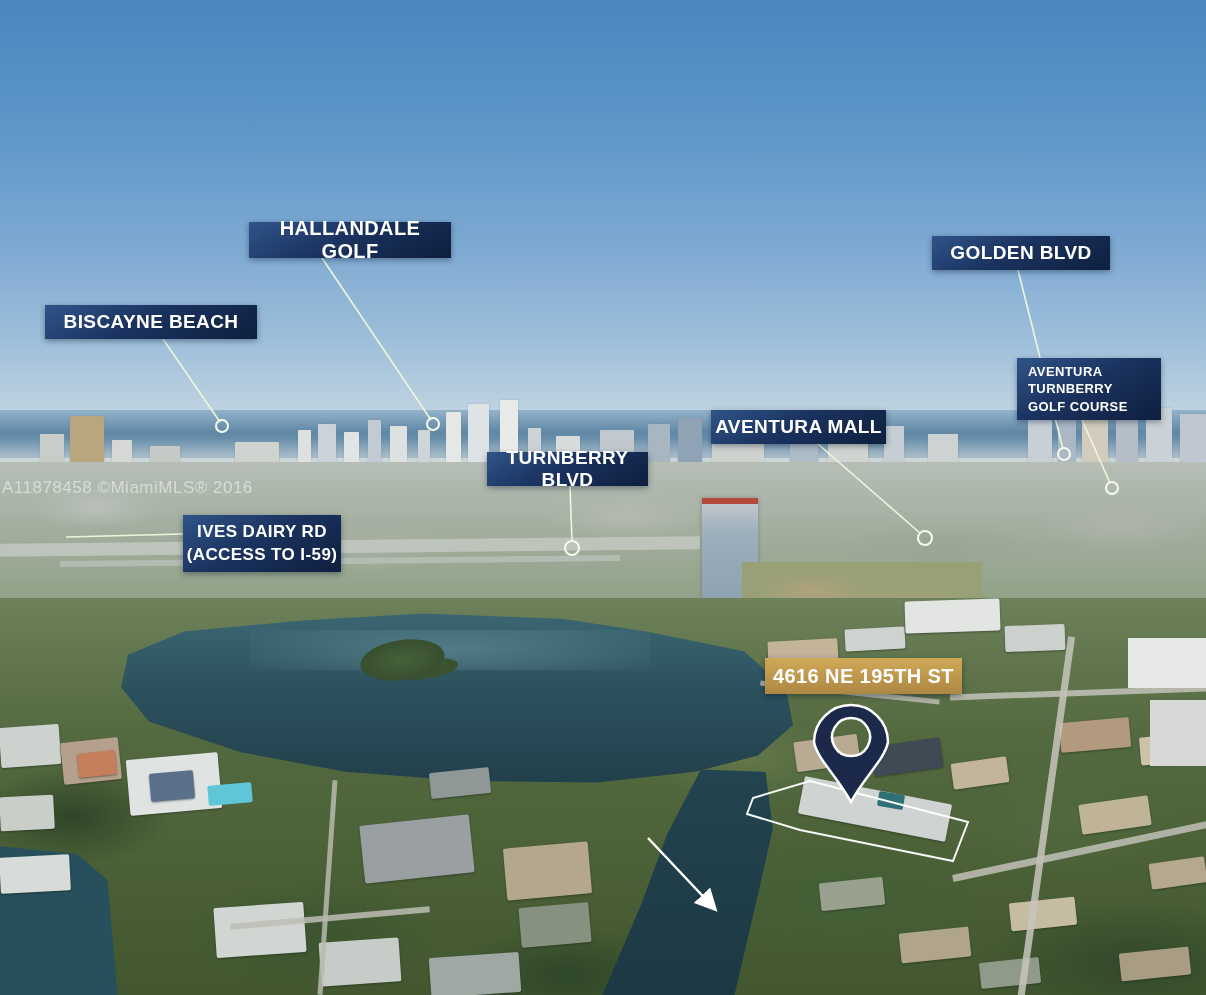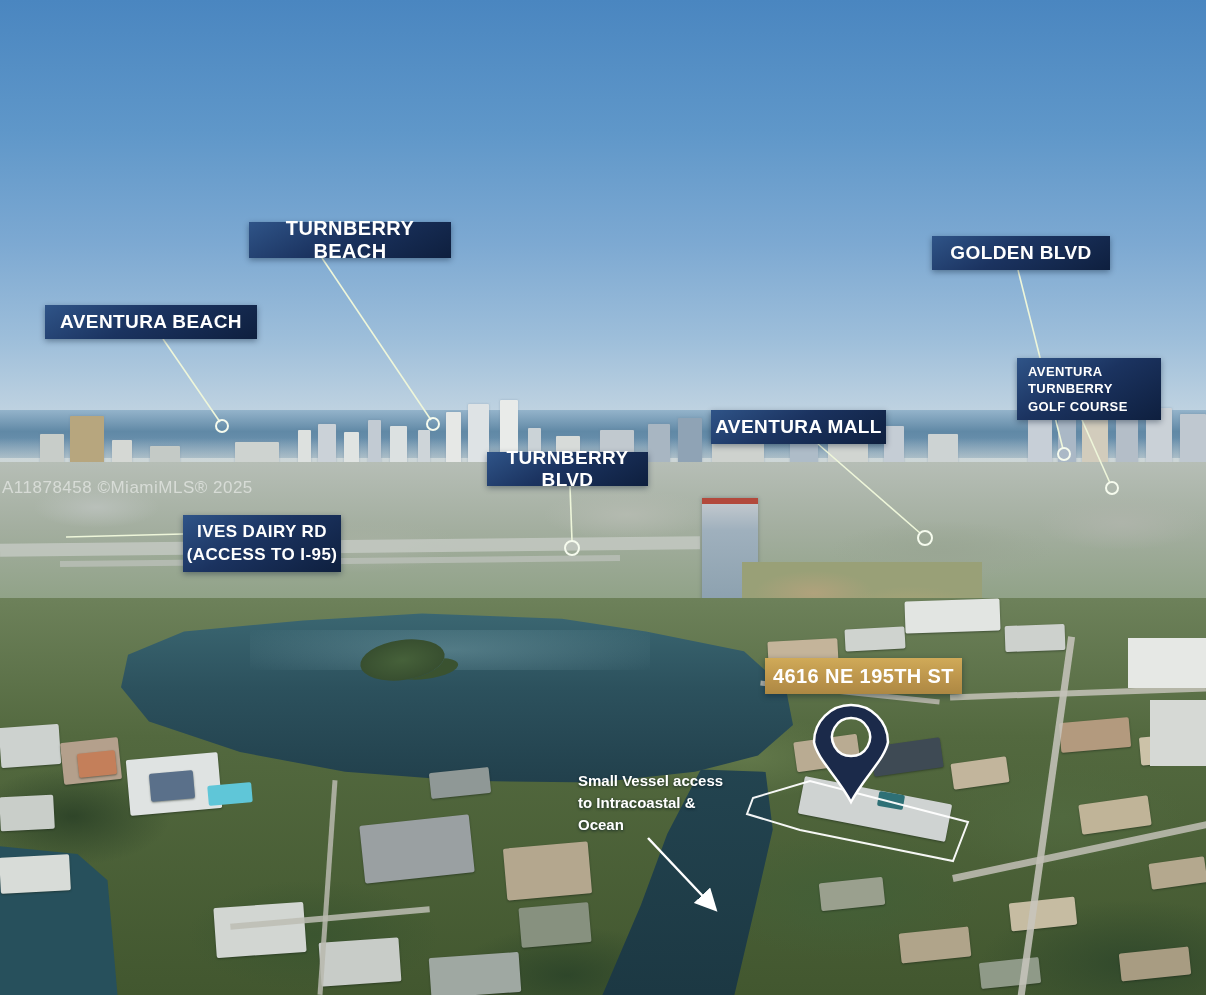--- a/index.html
+++ b/index.html
@@ -209,37 +209,34 @@
       <circle cx="1112" cy="488" r="6" stroke="#f6fbee"></circle>
       <circle cx="925" cy="538" r="7" stroke="#f6fbee"></circle>
       <circle cx="572" cy="548" r="7" stroke="#f6fbee"></circle>
     </g>
     <path d="M648,838 L714,908" stroke-width="2.5" fill="none" marker-end="url(#arr)" stroke="#ffffff"></path>
     <polygon points="753,798 810,781 968,822 953,861 800,830 747,814" stroke-width="2" fill="none" opacity="0.95" stroke="#ffffff"></polygon>
     <path fill-rule="evenodd" stroke-width="2.5" d="M851,802 C838,777 817,759 814,742 A37,37 0 1 1 888,742 C885,759 864,777 851,802 Z
              M851,718 a19,19 0 1 0 0.1,0 Z" stroke="#ffffff" fill="#1b2a4a"></path>
   </svg>
 
-  <div class="callout" style="left:249px;top:222px;width:202px;height:36px;font-size:20px;">TURNBERRY BEACH</div>
-
-  <div class="callout" style="left:45px;top:305px;width:212px;height:34px;font-size:19px;">AVENTURA BEACH</div>
+  <div class="callout" style="left:249px;top:222px;width:202px;height:36px;font-size:20px;">HALLANDALE GOLF</div>
+
+  <div class="callout" style="left:45px;top:305px;width:212px;height:34px;font-size:19px;">BISCAYNE BEACH</div>
 
   <div class="callout" style="left:932px;top:236px;width:178px;height:34px;font-size:19px;">GOLDEN BLVD</div>
 
   <div class="callout left" style="left:1017px;top:358px;width:133px;height:62px;font-size:13px;line-height:1.35;">AVENTURA
 TURNBERRY
 GOLF COURSE</div>
 
   <div class="callout" style="left:711px;top:410px;width:175px;height:34px;font-size:19px;">AVENTURA MALL</div>
 
   <div class="callout" style="left:487px;top:452px;width:161px;height:34px;font-size:19px;">TURNBERRY BLVD</div>
 
   <div class="callout" style="left:183px;top:515px;width:158px;height:57px;font-size:17px;line-height:1.3;">IVES DAIRY RD
-(ACCESS TO I-95)</div>
+(ACCESS TO I-59)</div>
 
   <div class="callout gold" style="left:765px;top:658px;width:197px;height:36px;font-size:20px;">4616 NE 195TH ST</div>
 
-  <div class="plain-note" style="left:578px;top:770px;width:160px;">Small Vessel access
-to Intracoastal &amp;
-Ocean</div>
-
-  <div class="watermark">A11878458 ©MiamiMLS® 2025</div>
+
+  <div class="watermark">A11878458 ©MiamiMLS® 2016</div>
 </div>
 
 </body></html>

